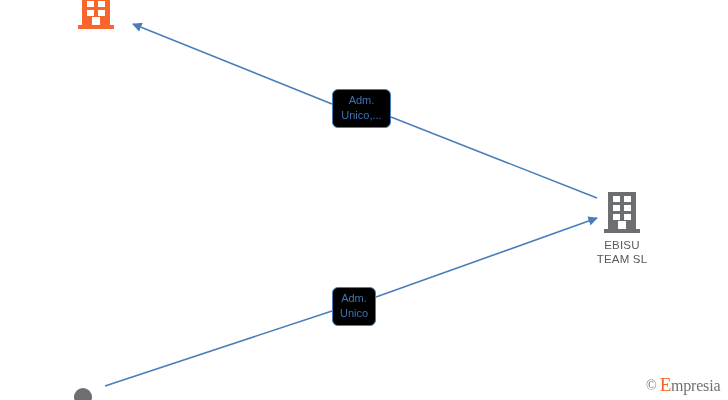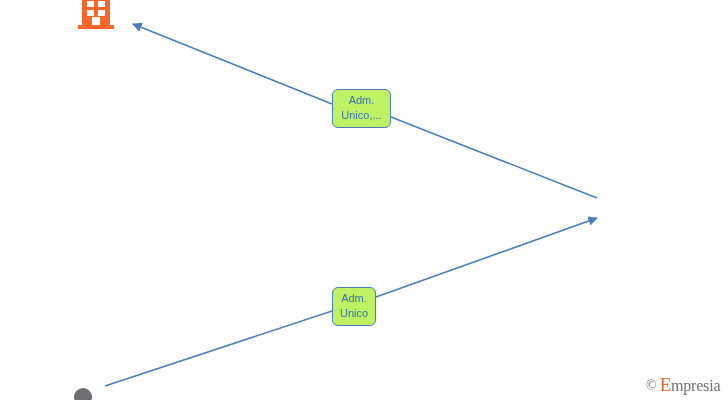--- a/index.html
+++ b/index.html
@@ -62,21 +62,21 @@
     top: 385px;
     width: 34px;
   }
 
   
   .edge-label {
     position: absolute;
     box-sizing: border-box;
     border: 1px solid #4a7ebb;
     border-radius: 6px;
-    background: #bef264;
+    background: #000000;
     color: #3d72b4;
     font-size: 11px;
     line-height: 15px;
     text-align: center;
     padding: 3px 6px 4px 6px;
     font-family: "Liberation Sans", sans-serif;
     white-space: nowrap;
   }
   .edge-label .ln {
     display: block;
@@ -154,20 +154,37 @@
       <rect x="15" y="24" width="7" height="6" fill="#ffffff"></rect>
       <rect x="26" y="24" width="7" height="6" fill="#ffffff"></rect>
 
       <rect x="20" y="31" width="8" height="9" fill="#ffffff"></rect>
 
       <rect x="6" y="39" width="36" height="4" fill="#f9662c"></rect>
     </svg>
     <div class="node-label"></div>
   </div>
 
+  <div class="node" id="node-ebisu">
+    <svg class="node-icon" style="margin:0 auto;" width="52" height="46" viewBox="0 0 52 46" xmlns="http://www.w3.org/2000/svg">
+      <rect x="12" y="2" width="28" height="38" fill="#6d6e71"></rect>
+      <rect x="17" y="6" width="7" height="6" fill="#ffffff"></rect>
+      <rect x="28" y="6" width="7" height="6" fill="#ffffff"></rect>
+      <rect x="17" y="15" width="7" height="6" fill="#ffffff"></rect>
+      <rect x="28" y="15" width="7" height="6" fill="#ffffff"></rect>
+      <rect x="17" y="24" width="7" height="6" fill="#ffffff"></rect>
+      <rect x="28" y="24" width="7" height="6" fill="#ffffff"></rect>
+      <rect x="22" y="31" width="8" height="9" fill="#ffffff"></rect>
+      <rect x="8" y="39" width="36" height="4" fill="#6d6e71"></rect>
+    </svg>
+    <div class="node-label">
+      <span class="ln">EBISU</span>
+      <span class="ln">TEAM  SL</span>
+    </div>
+  </div>
 
   <div class="node" id="node-person">
     <svg class="node-icon" width="34" height="30" viewBox="0 0 34 30" xmlns="http://www.w3.org/2000/svg">
       <circle cx="17" cy="12" r="9" fill="#6d6e71"></circle>
       <path d="M2 30 a15 13 0 0 1 30 0 z" fill="#6d6e71"></path>
     </svg>
     <div class="node-label"></div>
   </div>
 
   <div class="edge-label" id="edge-label-1">

